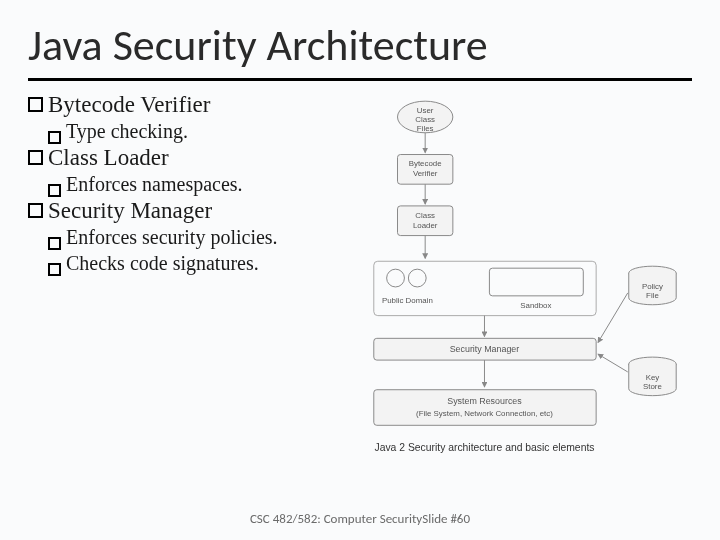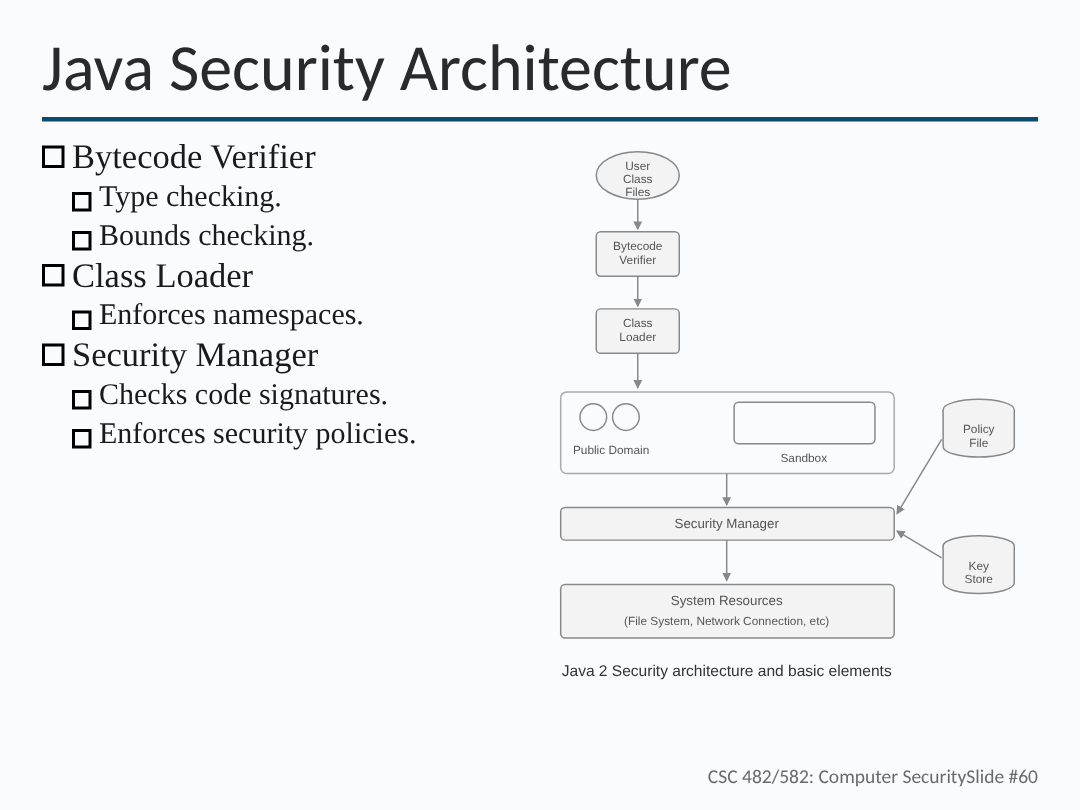--- a/index.html
+++ b/index.html
@@ -16,21 +16,21 @@
     height: 100%;
     padding: 18px 28px 0 28px;
     position: relative;
   }
   .title {
     font-family: Calibri, Arial, sans-serif;
     font-size: 44px;
     font-weight: 400;
     color: #2a2a2a;
     letter-spacing: 0px;
-    border-bottom: 3px solid #0c4a6e;
+    border-bottom: 3px solid #000000;
     padding-bottom: 6px;
     margin-bottom: 10px;
   }
   .content-row {
     display: flex;
     gap: 18px;
   }
   .text-col {
     flex: 0 0 310px;
   }
@@ -50,21 +50,21 @@
     margin-right: 5px;
     margin-top: 5px;
     flex-shrink: 0;
   }
   .sub {
     font-size: 20px;
     color: #1a1a1a;
     margin-left: 20px;
     margin-bottom: 1px;
     display: flex;
-    align-items: center;
+    align-items: flex-end;
     line-height: 1.25;
   }
   .sub .bullet-square {
     width: 13px;
     height: 13px;
     border-width: 2px;
     margin-top: 5px;
   }
   .diagram-col {
     flex: 1;
@@ -74,21 +74,21 @@
   .diagram {
     width: 100%;
     height: 380px;
   }
   .footer {
     position: absolute;
     bottom: 14px;
     left: 28px;
     right: 28px;
     display: flex;
-    justify-content: flex-end;
+    justify-content: center;
     font-family: Calibri, Arial, sans-serif;
     font-size: 13px;
     color: #6a6a6a;
   }
   
   .dtxt { font-family: Arial, sans-serif; font-size: 9px; fill: #555; }
   .dtxt-sm { font-family: Arial, sans-serif; font-size: 8px; fill: #555; }
   .dbox { fill: #f3f3f3; stroke: #888; stroke-width: 1; }
   .darrow { stroke: #888; stroke-width: 1; fill: none; }
 </style>
@@ -102,45 +102,41 @@
     <div class="text-col">
 
       <div class="heading">
         <span class="bullet-square"></span>
         <span>Bytecode Verifier</span>
       </div>
       <div class="sub">
         <span class="bullet-square"></span>
         <span>Type checking.</span>
       </div>
-      <div class="sub">
-        <span class="bullet-square"></span>
-        <span>Bounds checking.</span>
-      </div>
 
       <div class="heading">
         <span class="bullet-square"></span>
         <span>Class Loader</span>
       </div>
       <div class="sub">
         <span class="bullet-square"></span>
         <span>Enforces namespaces.</span>
       </div>
 
       <div class="heading">
         <span class="bullet-square"></span>
         <span>Security Manager</span>
       </div>
       <div class="sub">
         <span class="bullet-square"></span>
+        <span>Enforces security policies.</span>
+      </div>
+      <div class="sub">
+        <span class="bullet-square"></span>
         <span>Checks code signatures.</span>
-      </div>
-      <div class="sub">
-        <span class="bullet-square"></span>
-        <span>Enforces security policies.</span>
       </div>
 
     </div>
 
     <div class="diagram-col">
       <svg class="diagram" viewBox="0 0 340 380">
         <defs>
           <marker id="arr" markerWidth="6" markerHeight="6" refX="5" refY="3" orient="auto">
             <path d="M0,0 L6,3 L0,6 Z" fill="#888"></path>
           </marker>

